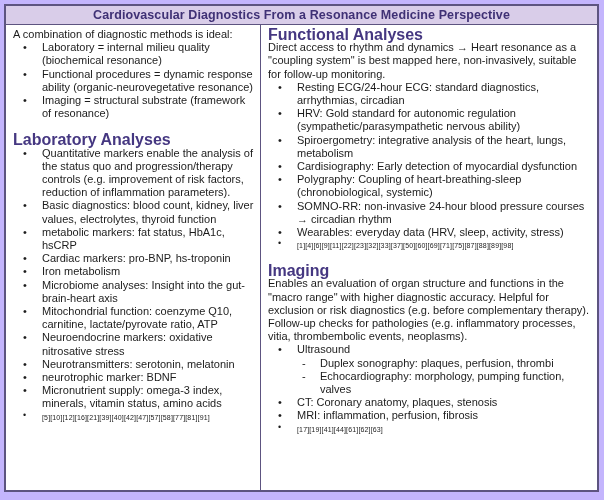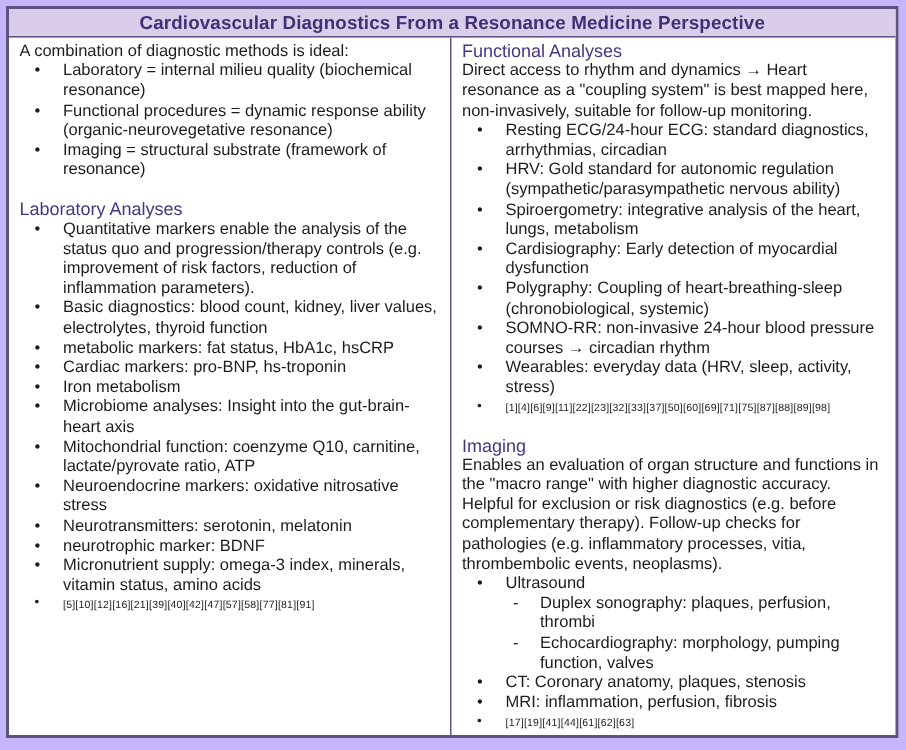--- a/index.html
+++ b/index.html
@@ -24,26 +24,26 @@
     color:var(--title-text, #3f3175);
     letter-spacing:0.1px;
   }
   .columns { flex:1; display:flex; min-height:0; overflow:hidden; }
   .col {
     box-sizing:border-box; padding:3px 6px 2px 7px;
     font-size:11px; line-height:13.2px;
     color:var(--body-text, #1c1c1c);
     overflow:hidden;
   }
-  .col.left  { width:295px; border-right:1px solid var(--border, #5d5480); }
+  .col.left  { width:255px; border-right:1px solid var(--border, #5d5480); }
   .col.right { flex:1; }
   p.lead { margin:0; }
   h3.sec {
-    margin:0; font-size:12px; line-height:13.2px;
-    color:var(--heading, #453781); font-weight:normal;
+    margin:0; font-size:16px; line-height:13.2px;
+    color:var(--heading, #453781); font-weight:bold;
   }
   h3.sec.gap { margin-top:13px; }
   ul.blist { list-style:none; margin:0; padding:0; }
   li.b { position:relative; padding-left:29px; margin:0; }
   li.b::before { content:"\2022"; position:absolute; left:10px; top:0; }
   li.b.sub { padding-left:52px; }
   li.b.sub::before { content:"-"; left:34px; }
   li.b.cite {
     font-size:7px; line-height:11px; padding-top:1px;
     letter-spacing:0.15px; white-space:nowrap; overflow:hidden;

